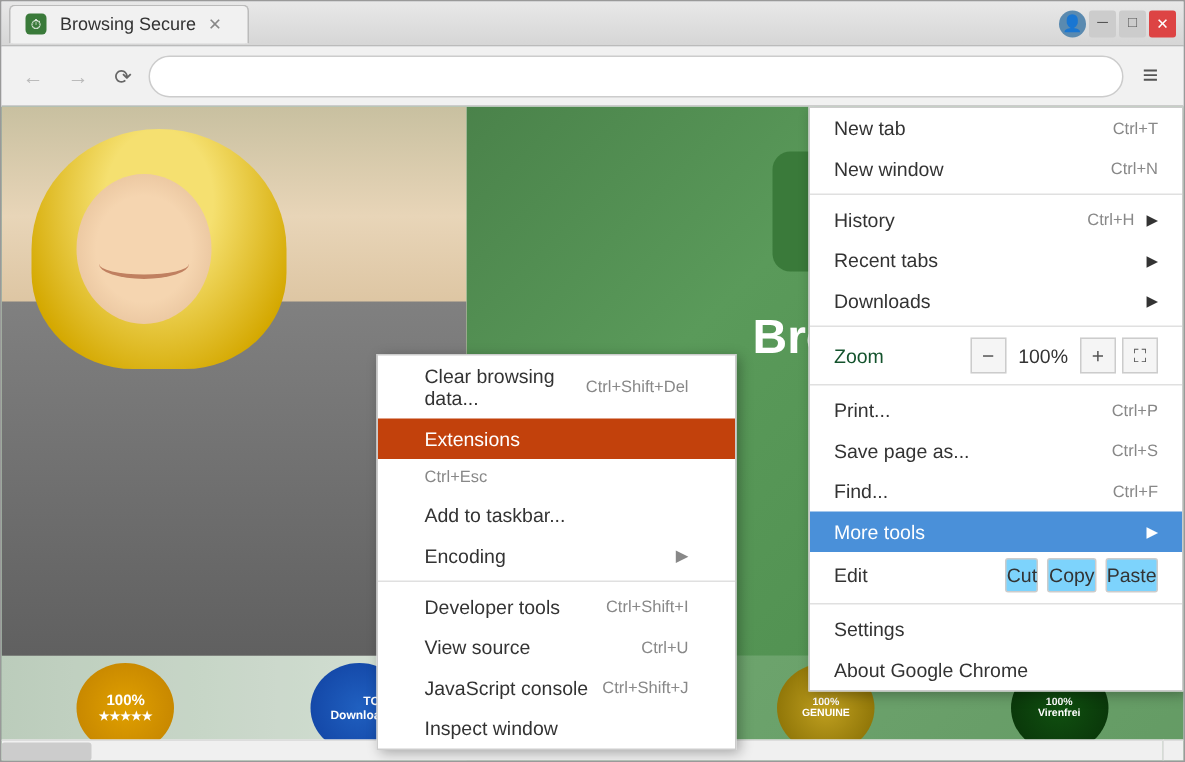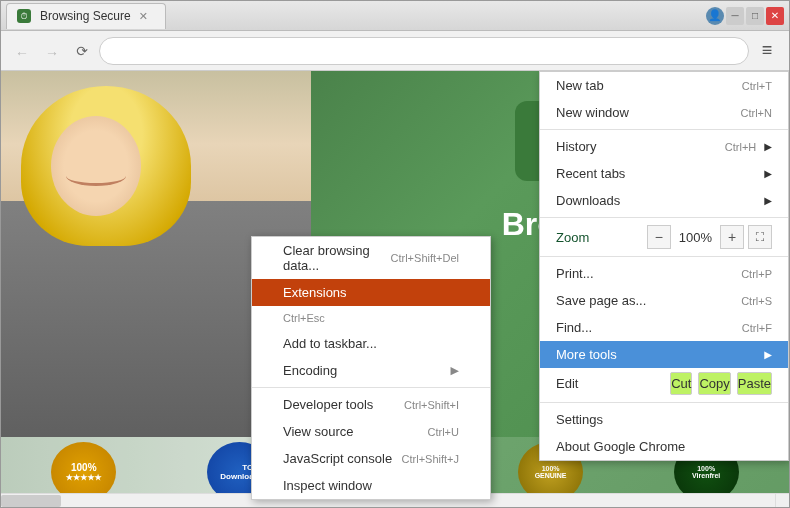--- a/index.html
+++ b/index.html
@@ -150,21 +150,21 @@
     .edit-row {
       display: flex;
       align-items: center;
       padding: 4px 16px;
       gap: 6px;
     }
     .edit-label { flex: 1; color: #333; font-size: 13px; }
     .edit-btn {
       padding: 3px 0;
       border: 1px solid #ccc;
-      background: #bef264;
+      background: #7dd3fc;
       font-size: 13px;
       color: #333;
       cursor: pointer;
       border-radius: 2px;
     }
 
     
     .submenu {
       position: absolute;
       left: 250px;

